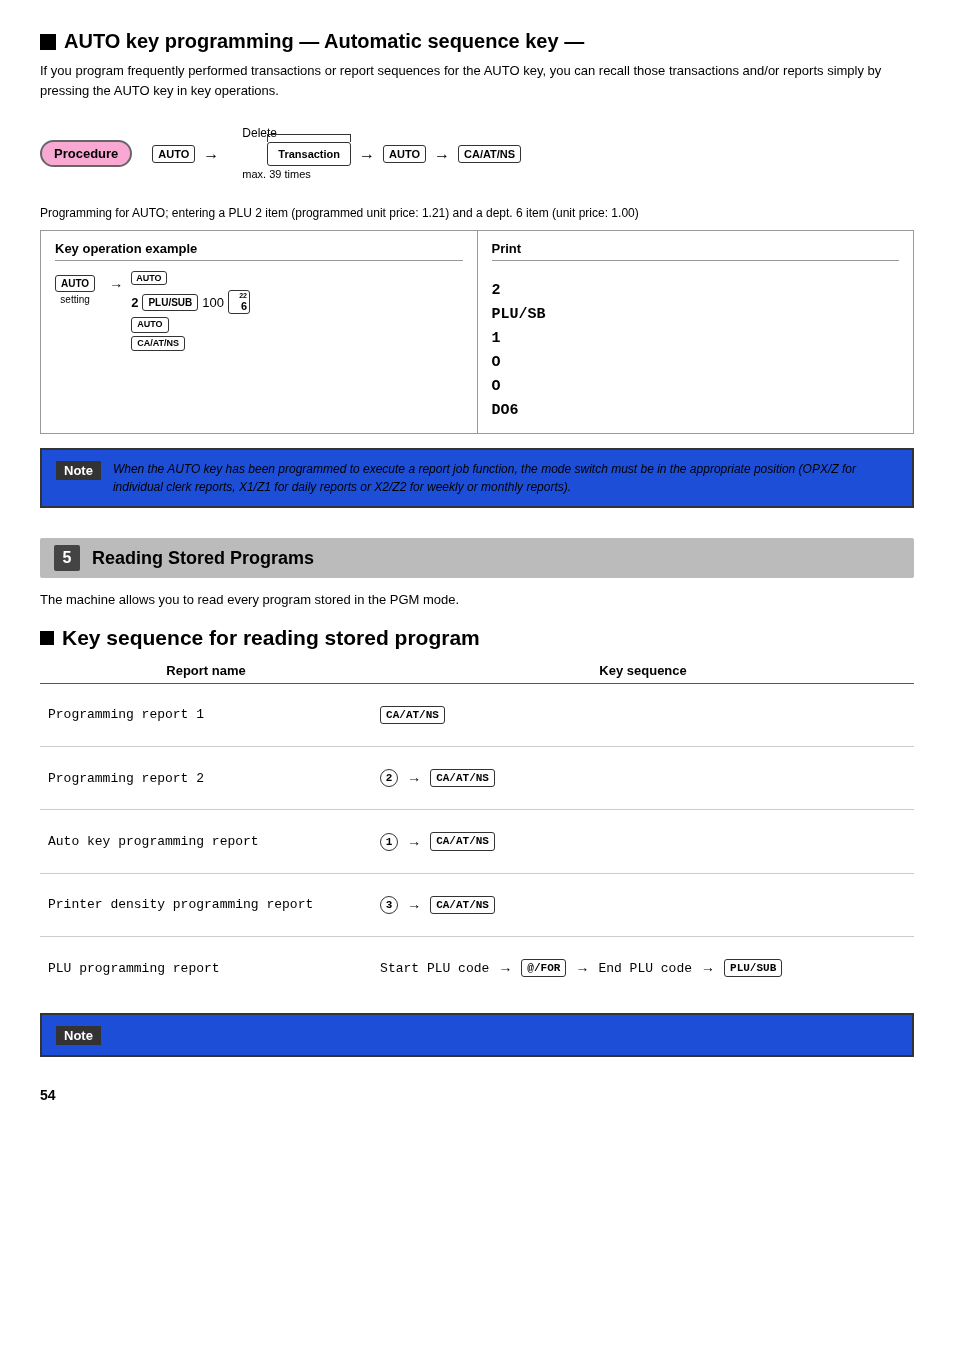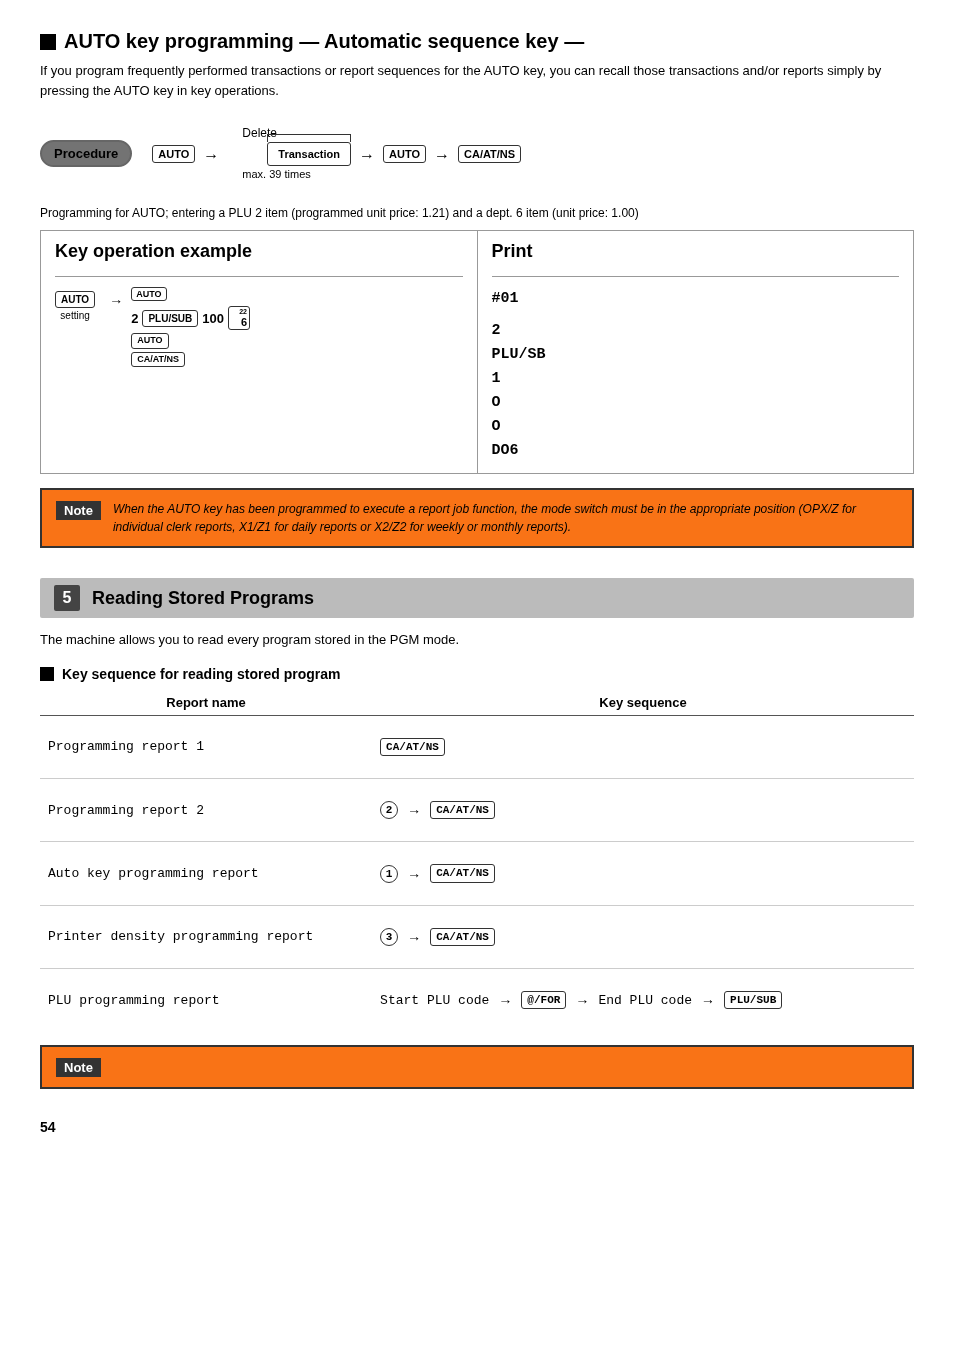--- a/index.html
+++ b/index.html
@@ -24,21 +24,21 @@
     }
     .main-heading .black-square {
       display: inline-block;
       width: 16px;
       height: 16px;
       background: #000;
       flex-shrink: 0;
     }
 
     .sub-heading {
-      font-size: 14px;
+      font-size: 21px;
       font-weight: bold;
       margin-bottom: 8px;
       display: flex;
       align-items: center;
       gap: 8px;
     }
     .sub-heading .black-square {
       display: inline-block;
       width: 14px;
       height: 14px;
@@ -74,21 +74,21 @@
       gap: 0;
       padding: 10px 0;
     }
     .procedure-label {
       display: inline-block;
       border: 2px solid #666;
       border-radius: 14px;
       padding: 4px 12px;
       font-weight: bold;
       font-size: 13px;
-      background: #737373;
+      background: #f9a8d4;
       margin-right: 20px;
       flex-shrink: 0;
     }
     .procedure-diagram {
       display: flex;
       flex-direction: column;
       align-items: flex-start;
       position: relative;
     }
     .proc-delete-label {
@@ -122,24 +122,24 @@
       flex: 1;
       border-right: 1.5px solid #999;
       padding: 10px 14px;
     }
     .print-col {
       flex: 1;
       padding: 10px 14px;
     }
     .col-header {
       font-weight: bold;
-      font-size: 18px;
+      font-size: 13px;
       margin-bottom: 10px;
       border-bottom: 1.5px solid #999;
-      padding-bottom: 14px;
+      padding-bottom: 4px;
     }
 
     .key-op-diagram {
       display: flex;
       flex-direction: column;
       gap: 6px;
       font-size: 12px;
     }
     .key-op-row {
       display: flex;
@@ -155,21 +155,21 @@
     }
 
     
     .note-box {
       display: flex;
       align-items: flex-start;
       border: 2px solid #333;
       padding: 10px 14px;
       margin: 10px 0 18px 0;
       gap: 12px;
-      background: #f97316;
+      background: #1d4ed8;
     }
     .note-label {
       background: #333;
       color: #fff;
       font-weight: bold;
       font-size: 13px;
       padding: 2px 8px;
       flex-shrink: 0;
       margin-top: 1px;
     }
@@ -343,41 +343,40 @@
         <div style="display:flex;flex-direction:column;align-items:flex-start;gap:3px;">
           <div style="display:flex;align-items:center;gap:4px;">
 
             <div style="display:flex;flex-direction:column;align-items:center;margin-bottom:2px;position:relative;">
               <span class="auto-small">AUTO</span>
             </div>
           </div>
           <div style="display:flex;align-items:center;gap:4px;">
             <span style="font-size:13px;font-weight:bold;">2</span>
             <span class="key-btn" style="font-size:10px;">PLU/SUB</span>
-            <span style="font-size:13px;font-weight:bold;">100</span>
+            <span style="font-size:13px;font-weight:normal;">100</span>
 
             <div class="six-stacked">
               <span class="six-top">22</span>
               <span class="six-bot">6</span>
             </div>
           </div>
           <div style="display:flex;align-items:center;gap:4px;">
             <span class="key-btn" style="font-size:9px;">AUTO</span>
           </div>
           <div style="display:flex;align-items:center;gap:4px;">
             <span class="key-btn" style="font-size:9px;">CA/AT/NS</span>
           </div>
         </div>
       </div>
     </div>
   </div>
   <div class="print-col">
     <div class="col-header">Print</div>
     <div class="print-content">
-      <div>#01</div>
       <div style="height:8px;"></div>
       <div>2</div>
       <div>PLU/SB</div>
       <div>1</div>
       <div>O</div>
       <div>O</div>
       <div>DO6</div>
     </div>
   </div>
 </div>

